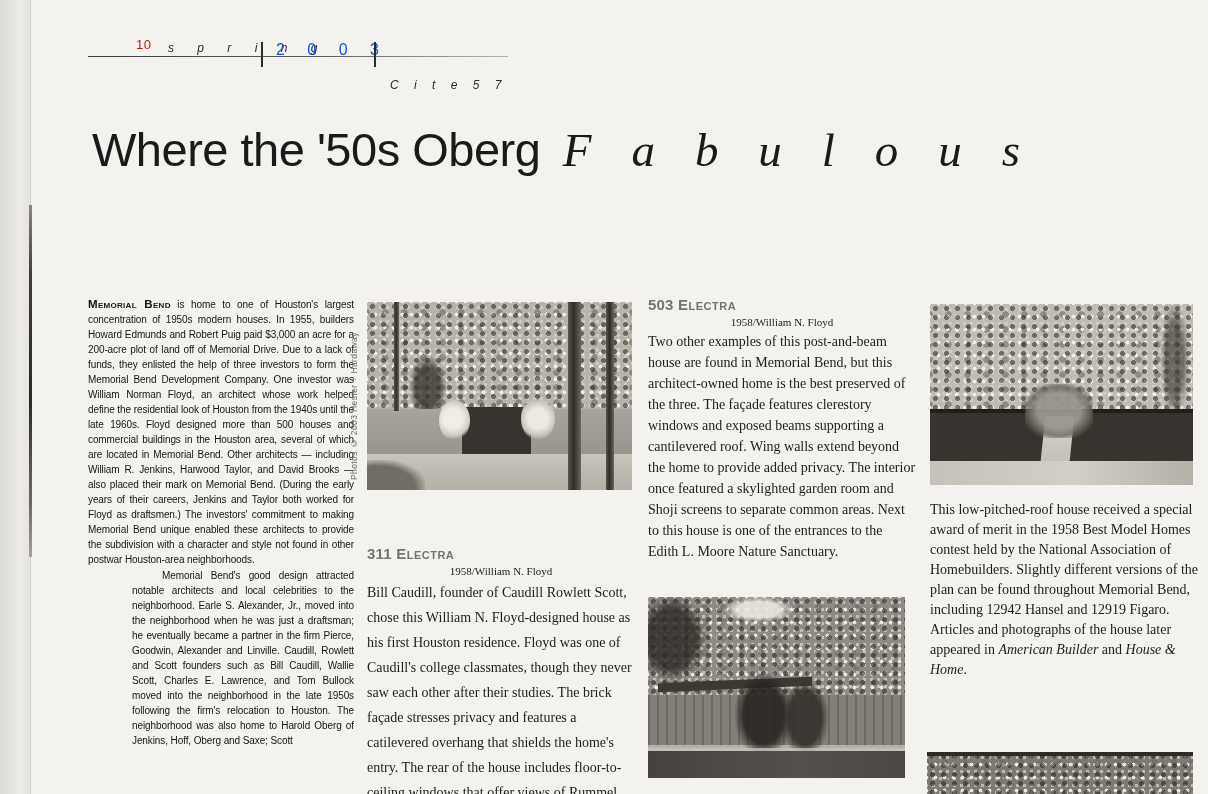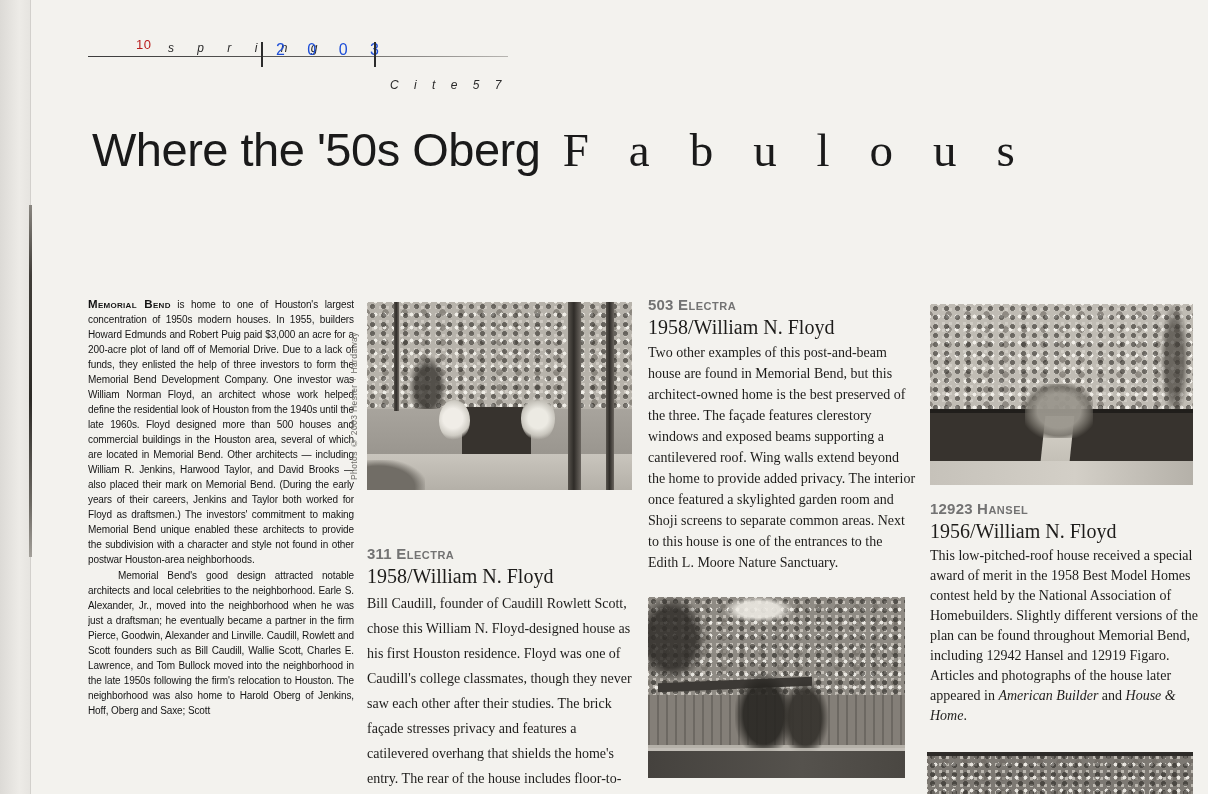--- a/index.html
+++ b/index.html
@@ -15,38 +15,38 @@
   .header-rule{position:absolute;left:88px;top:56px;width:420px;height:1px;
                background:linear-gradient(90deg,#3c3c3c,#5c5b59 55%,#b7b5b1);}
   .hdr-season{position:absolute;left:168px;top:41px;font-style:italic;font-size:12px;letter-spacing:10px;color:#2a2a2a;}
   .hdr-year{position:absolute;left:276px;top:41px;font-size:16px;letter-spacing:9px;color:#1d4ed8;}
   .hdr-journal{position:absolute;left:390px;top:41px;font-style:italic;font-size:12px;letter-spacing:6px;color:#2a2a2a;margin-top:37px;}
   .hdr-bar{position:absolute;top:42px;width:2px;height:25px;background:#2c2c2c;}
   .bar1{left:261px}.bar2{left:374px}
   
   .title{position:absolute;left:92px;top:122px;white-space:nowrap;}
   .title-main{font-family:"Liberation Sans",sans-serif;font-size:47px;font-weight:400;color:#1a1a1a;letter-spacing:-.5px;}
-  .title-accent{font-family:"Liberation Serif",serif;font-size:47px;color:#1a1a1a;
+  .title-accent{font-family:"Liberation Serif",serif;font-style:italic;font-size:47px;color:#1a1a1a;
                 letter-spacing:.30em;margin-left:18px;}
   .subtitle{position:absolute;left:428px;top:201px;font-size:13px;letter-spacing:9.5px;color:#1c1c1c;white-space:nowrap;}
   
   .intro{position:absolute;left:88px;top:297px;width:266px;height:497px;overflow:hidden;
          font-size:10px;line-height:15px;letter-spacing:-.1px;text-align:justify;color:#141414;}
   .intro p{margin:0;}
-  .intro p+p{text-indent:30px;margin-top:1px;}
+  .intro p+p{text-indent:30px;margin-top:1px;margin-left:44px;}
   .sc{font-variant:small-caps;}
   .intro-lead{font-weight:700;font-size:11.5px;letter-spacing:.3px;}
   
   .credit{position:absolute;left:349px;top:300px;height:180px;writing-mode:vertical-rl;
           transform:rotate(180deg);font-size:8.5px;color:#6e6c68;letter-spacing:.4px;white-space:nowrap;}
   
   .entry{position:absolute;color:#1d1c1a;}
   .entry-head{font-family:"Liberation Sans",sans-serif;font-weight:700;font-size:15px;letter-spacing:.2px;color:#737373;}
   .entry-head .sc{letter-spacing:.5px;}
-  .entry-byline{font-family:"Liberation Serif",serif;font-size:20px;margin:3px 0 3px;}
+  .entry-byline{font-family:"Liberation Serif",serif;font-size:11px;margin:3px 0 3px;text-align:center;}
   .entry-body{font-family:"Liberation Serif",serif;font-size:14px;line-height:20px;}
   .e311 .entry-body{line-height:25px;}
   .e503 .entry-body{line-height:21px;}
   .entry-body i{font-style:italic;}
   
   .photo{position:absolute;overflow:hidden;background:#b5b1a9;}
   .speckle{background-image:
       radial-gradient(circle, rgba(35,32,28,.55) 0 2.2px, transparent 2.6px),
       radial-gradient(circle, rgba(248,246,240,.85) 0 1.8px, transparent 2.2px),
       radial-gradient(circle, rgba(110,105,98,.6) 0 3px, transparent 3.4px),
@@ -159,22 +159,20 @@
     <div class="layer p3-foliage speckle"></div>
     <div class="layer p3-treeR"></div>
     <div class="layer p3-roof"></div>
     <div class="layer p3-house"></div>
     <div class="layer p3-gap"></div>
     <div class="layer p3-bush"></div>
     <div class="layer p3-ground"></div>
   </div>
 
   <div class="entry" style="left:930px;top:500px;width:272px;">
-    <div class="entry-head"><span>12923</span> <span class="sc">Hansel</span></div>
-    <div class="entry-byline">1956/William N. Floyd</div>
     <div class="entry-body"><span>This low-pitched-roof house received a special award of merit in the 1958 Best Model Homes contest held by the National Association of Homebuilders. Slightly different versions of the plan can be found throughout Memorial Bend, including 12942 Hansel and 12919 Figaro. Articles and photographs of the house later appeared in </span><i>American Builder</i><span> and </span><i>House &amp; Home</i><span>.</span></div>
   </div>
 
   <div class="photo" style="left:927px;top:752px;width:266px;height:42px;">
     <div class="layer p4-foliage speckle"></div>
     <div class="layer p4-edge"></div>
   </div>
 
 </div>
 

